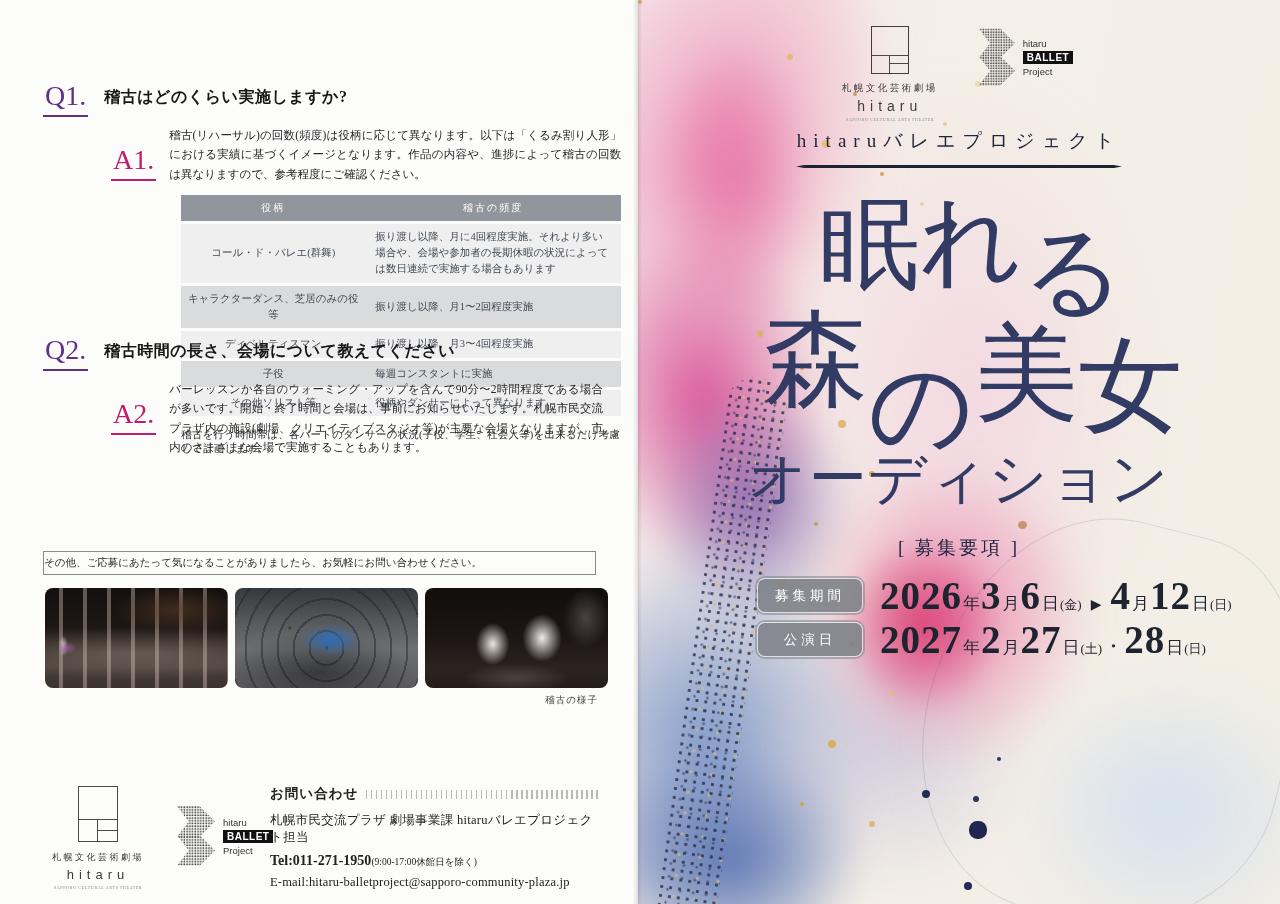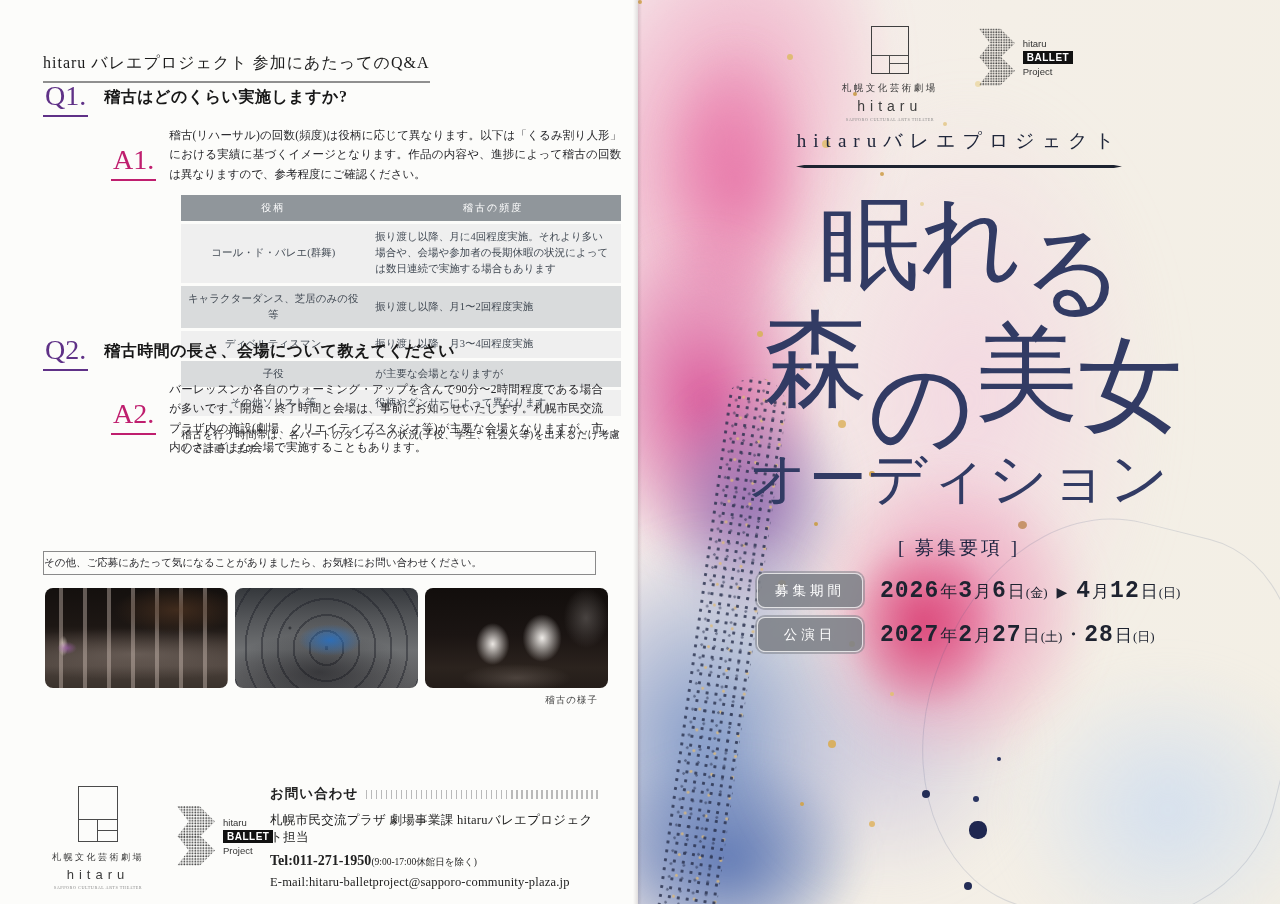--- a/index.html
+++ b/index.html
@@ -150,33 +150,32 @@
   .rp-subtitle{position:absolute;left:0;top:450px;width:100%;text-align:center;
     font-size:58px;color:#323b64;font-weight:500;letter-spacing:1px;line-height:1;}
   .rp-section{position:absolute;left:0;top:535px;width:100%;text-align:center;
     font-size:19px;letter-spacing:3px;color:#1d2340;}
   .sched{position:absolute;left:119px;display:flex;align-items:center;gap:17px;}
   .sched1{top:573px;} .sched2{top:617px;}
   .badge{width:104px;height:33px;border-radius:8px;background:rgba(128,131,138,.9);
     border:1px solid rgba(255,255,255,.75);box-shadow:0 0 0 2px rgba(128,131,138,.55);
     display:flex;align-items:center;justify-content:center;color:#fff;font-size:13.5px;letter-spacing:4px;}
   .sched-value{display:flex;align-items:baseline;color:#1e2330;white-space:nowrap;}
-  .dnum{font-size:23px;font-weight:600;letter-spacing:1px;font-family:Liberation Mono, monospace;}
+  .dnum{font-size:39px;font-weight:600;letter-spacing:1px;}
   .dkanji{font-size:17px;padding:0 1px;}
   .dparen{font-size:13px;}
   .darrow{font-size:14px;padding:0 5px;color:#1e2330;}
   .ddot{font-size:20px;padding:0 1px;}
 </style>
 </head>
 <body>
 
 <div class="sheet">
 
   <section class="lp">
-    <h1 class="lp-title">hitaru バレエプロジェクト 参加にあたってのQ&amp;A</h1>
 
     <div class="qa qa1">
       <div class="q-row">
         <span class="q-num">Q1.</span>
         <span class="q-text">稽古はどのくらい実施しますか?</span>
       </div>
       <div class="a-row">
         <span class="a-num">A1.</span>
         <div class="a-body">
           <p class="a-text" style="margin:0">稽古(リハーサル)の回数(頻度)は役柄に応じて異なります。以下は「くるみ割り人形」における実績に基づくイメージとなります。作品の内容や、進捗によって稽古の回数は異なりますので、参考程度にご確認ください。</p>
@@ -195,21 +194,21 @@
               <tr class="even">
                 <td class="role">キャラクターダンス、芝居のみの役等</td>
                 <td>振り渡し以降、月1〜2回程度実施</td>
               </tr>
               <tr class="odd">
                 <td class="role">ディベルティスマン</td>
                 <td>振り渡し以降、月3〜4回程度実施</td>
               </tr>
               <tr class="even">
                 <td class="role">子役</td>
-                <td>が主要な会場となりますが</td>
+                <td>毎週コンスタントに実施</td>
               </tr>
               <tr class="odd">
                 <td class="role">その他ソリスト等</td>
                 <td>役柄やダンサーによって異なります</td>
               </tr>
             </tbody>
           </table>
           <p class="tbl-note">稽古を行う時間帯は、各パートのダンサーの状況(子役、学生、社会人等)を出来るだけ考慮して計画します。</p>
         </div>
       </div>

